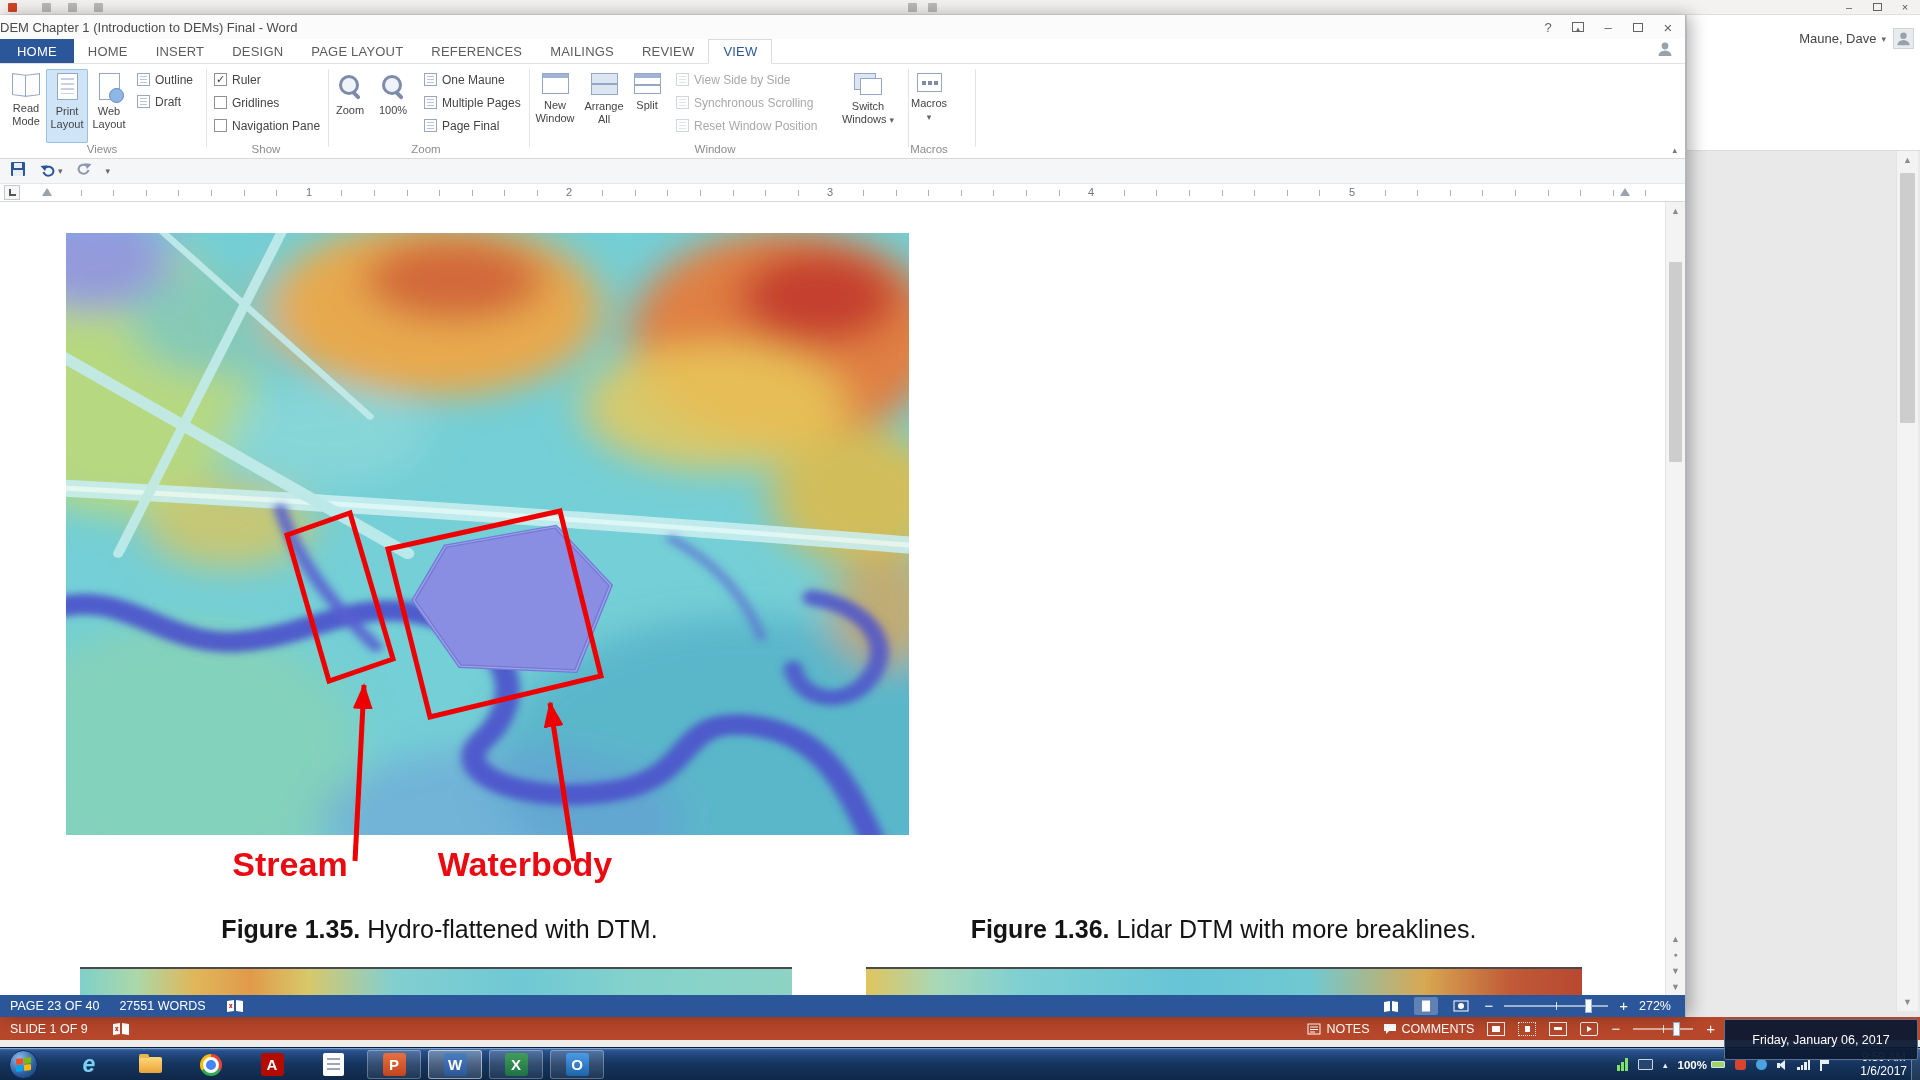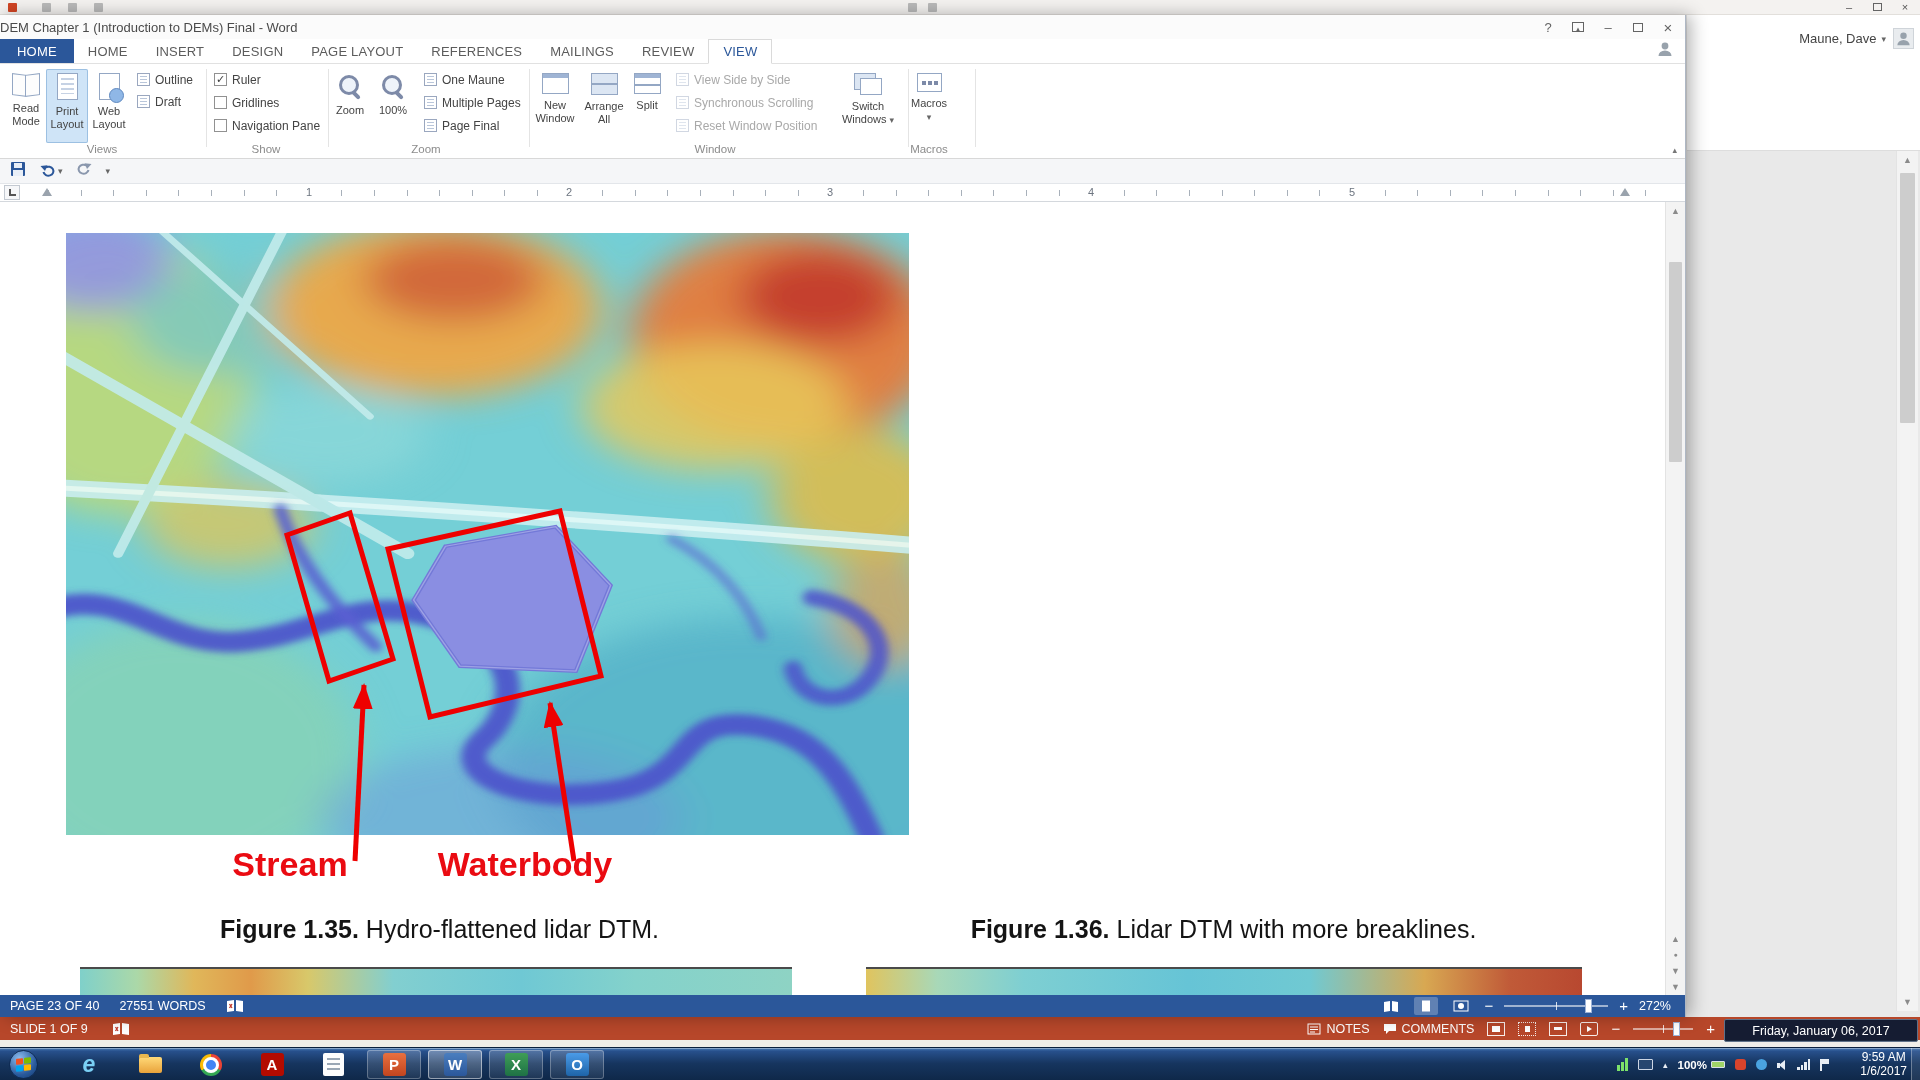--- a/index.html
+++ b/index.html
@@ -108,21 +108,21 @@
   .zthumb{position:absolute;top:-6px;width:7px;height:14px;background:#fff;border:1px solid #9db3d8}
   .zpm{font-size:15px;line-height:14px}
   
   .pstatus{position:absolute;left:0;top:1017px;width:1920px;height:23px;background:#b7472a;color:#fff;
     display:flex;align-items:center;font-size:12.5px;z-index:5}
   .pstatus .lft{display:flex;align-items:center;gap:24px;padding-left:10px}
   .pstatus .rgt{margin-left:auto;display:flex;align-items:center;gap:13px;padding-right:205px}
   .pview{width:18px;height:14px;border:1px solid rgba(255,255,255,.9);display:flex;align-items:center;justify-content:center}
   .pview i{width:8px;height:6px;background:#fff;display:block}
   .gapstrip{position:absolute;left:0;top:1040px;width:1920px;height:7px;background:#efede9;z-index:5}
-  .date-tip{position:absolute;left:1724px;top:1019px;width:194px;height:23px;background:rgba(12,26,51,.95);
+  .date-tip{position:absolute;left:1724px;top:1019px;width:194px;height:41px;background:rgba(12,26,51,.95);
     border:1px solid #5f7189;border-radius:2px;color:#fff;font-size:12.5px;display:flex;align-items:center;justify-content:center;z-index:60}
   
   .taskbar{position:absolute;left:0;top:1047px;width:1920px;height:33px;z-index:40;
     background:linear-gradient(180deg,#4a7ab5 0,#27508c 10%,#16355f 48%,#0f2849 100%);border-top:1px solid #0a1f3d}
   .taskbar::before{content:"";position:absolute;left:0;right:0;top:0;height:1px;background:rgba(255,255,255,.35)}
   .startorb{position:absolute;left:9px;top:2px;width:29px;height:29px;border-radius:50%;
     background:radial-gradient(circle at 35% 28%,#8cbdf0,#2a5a9c 62%,#123a6e);border:1px solid #0e2a52;
     display:flex;align-items:center;justify-content:center}
   .flag4{width:15px;height:13px;display:grid;grid-template-columns:7px 7px;grid-template-rows:6px 6px;gap:1px;transform:skewY(-6deg)}
   .flag4 i{border-radius:1px}
@@ -465,21 +465,21 @@
         <polygon class="redbox" points="257,316 429,278 470,443 299,484"></polygon>
         <line class="redarrow" x1="224" y1="628" x2="233" y2="452" marker-end="url(#ah)"></line>
         <line class="redarrow" x1="443" y1="628" x2="419" y2="470" marker-end="url(#ah)"></line>
       </svg>
       <span class="figlabel" style="left:224px">Stream</span>
       <span class="figlabel" style="left:459px">Waterbody</span>
     </div>
 
 
     <div class="caption" style="left:83px;width:713px">
-      <b>Figure 1.35.</b><span> Hydro-flattened lidar DTM.</span>
+      <b>Figure 1.35.</b><span> Hydro-flattened with DTM.</span>
     </div>
     <div class="caption" style="left:870px;width:707px">
       <b>Figure 1.36.</b><span> Lidar DTM with more breaklines.</span>
     </div>
 
     <div class="strip strip-left" style="left:80px;width:712px"></div>
     <div class="strip strip-right" style="left:866px;width:716px"></div>
 
     <div class="scrollbar" style="right:0;top:0;bottom:0;width:20px">
       <div class="sb-btn">▲</div>

